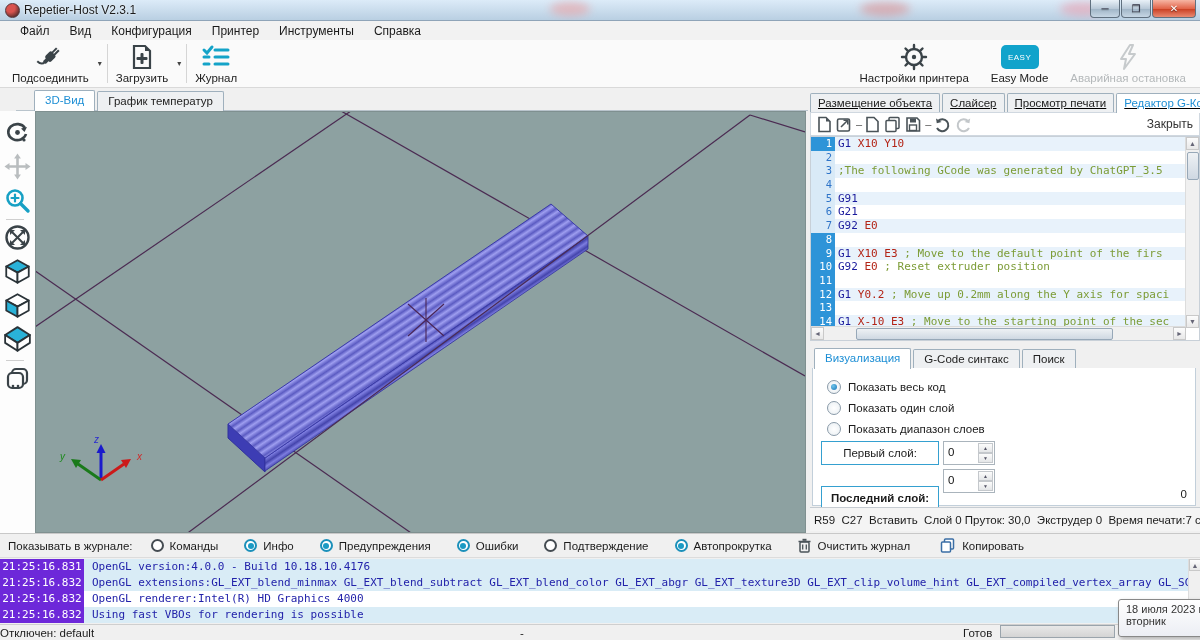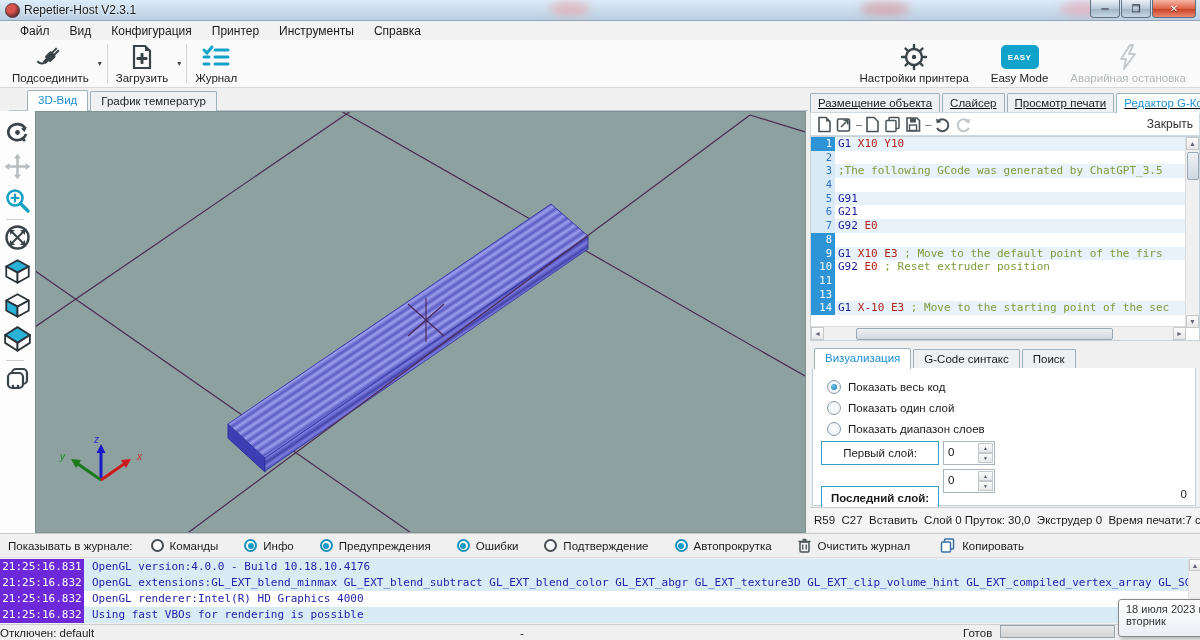--- a/index.html
+++ b/index.html
@@ -36,24 +36,24 @@
   .tb-group{display:flex;align-items:stretch;}
   .tb-btn{display:flex;flex-direction:column;align-items:center;justify-content:flex-start;
     padding:3px 6px 1px 6px;}
   .tb-btn .ic{height:28px;display:flex;align-items:center;justify-content:center;}
   .tb-btn .lb{font-size:11.5px;color:#222;margin-top:1px;white-space:nowrap;}
   .tb-btn .lb.dis{color:#b4b8ba;}
   .tb-caret{display:flex;align-items:center;font-size:8px;color:#444;padding:0 3px;}
   .tb-sep{width:1px;background:#d5d5d5;margin:4px 2px;}
   .tb-right{margin-left:auto;display:flex;margin-right:8px;}
   .easy-badge{width:38px;height:24px;border-radius:5px;background:#11a3cb;color:#fff;
-    font-size:8px;font-weight:bold;display:flex;align-items:center;justify-content:center;letter-spacing:.5px;}
-
-  
-  .ltabs{left:9px;top:88px;width:806px;height:23px;background:#f0f0f0;
+    font-size:8px;font-weight:normal;display:flex;align-items:center;justify-content:center;letter-spacing:.5px;}
+
+  
+  .ltabs{left:16px;top:88px;width:806px;height:23px;background:#f0f0f0;
     border-bottom:1px solid #b9c4cc;display:flex;align-items:flex-end;padding-left:18px;box-sizing:border-box;}
   .tab{font-size:11.5px;color:#222;background:#eef0f2;border:1px solid #9fb0bd;border-bottom:none;
     border-radius:2px 2px 0 0;padding:3px 10px 4px 10px;margin-right:2px;position:relative;top:1px;}
   .tab.active{background:#fff;color:#1e8fd5;padding-bottom:5px;z-index:2;}
   .lcontent{left:0;top:111px;width:806px;height:422px;background:#fff;}
   .toolstrip{left:0;top:111px;width:35px;height:422px;background:#fdfdfd;border-right:1px solid #e4e4e4;}
   .ts-icon{position:absolute;left:4px;width:27px;height:27px;}
   .ts-div{position:absolute;left:6px;width:18px;height:1px;background:#cfcfcf;}
   .viewport{left:35px;top:111px;width:771px;height:422px;background:#8da1a1;border:1px solid #7f9090;box-sizing:border-box;}
 
@@ -447,20 +447,21 @@
       <div class="edrow"><span class="gut gut-l">2</span><span class="edtext"></span></div>
       <div class="edrow alt"><span class="gut gut-l">3</span><span class="edtext"><span class="sg-c">;The following GCode was generated by ChatGPT_3.5</span></span></div>
       <div class="edrow"><span class="gut gut-l">4</span><span class="edtext"></span></div>
       <div class="edrow alt"><span class="gut gut-l">5</span><span class="edtext"><span class="sg-g">G91</span></span></div>
       <div class="edrow"><span class="gut gut-l">6</span><span class="edtext"><span class="sg-g">G21</span></span></div>
       <div class="edrow alt"><span class="gut gut-l">7</span><span class="edtext"><span class="sg-g">G92</span><span class="sg-p"> E0</span></span></div>
       <div class="edrow"><span class="gut gut-b">8</span><span class="edtext"></span></div>
       <div class="edrow alt"><span class="gut gut-b">9</span><span class="edtext"><span class="sg-g">G1</span><span class="sg-p"> X10 E3</span><span class="sg-c"> ; Move to the default point of the firs</span></span></div>
       <div class="edrow"><span class="gut gut-b">10</span><span class="edtext"><span class="sg-g">G92</span><span class="sg-p"> E0</span><span class="sg-c"> ; Reset extruder position</span></span></div>
       <div class="edrow"><span class="gut gut-b">11</span><span class="edtext"></span></div>
+      <div class="edrow alt"><span class="gut gut-b">12</span><span class="edtext"><span class="sg-g">G1</span><span class="sg-p"> Y0.2</span><span class="sg-c"> ; Move up 0.2mm along the Y axis for spaci</span></span></div>
       <div class="edrow"><span class="gut gut-b">13</span><span class="edtext"></span></div>
       <div class="edrow alt"><span class="gut gut-b">14</span><span class="edtext"><span class="sg-g">G1</span><span class="sg-p"> X-10 E3</span><span class="sg-c"> ; Move to the starting point of the sec</span></span></div>
     </div>
   <div class="vscroll">
     <div class="sb-arrow" style="top:0;left:0;">▲</div>
     <div class="sb-thumb" style="left:1px;top:15px;width:10px;height:26px;"></div>
     <div class="sb-arrow" style="bottom:0;left:0;">▼</div>
   </div>
   <div class="hscroll">
     <div class="sb-arrow" style="left:0;top:0;">◄</div>

